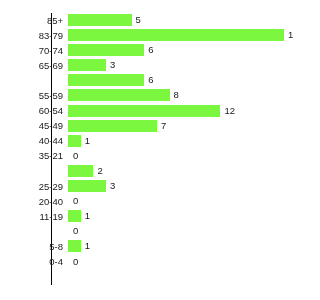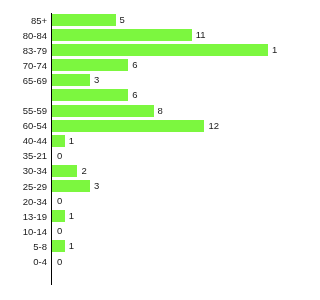--- a/index.html
+++ b/index.html
@@ -14,21 +14,21 @@
     overflow: hidden;
   }
   #chart-root {
     position: relative;
     width: 300px;
     height: 300px;
     background: #ffffff;
   }
   .plot-area {
     position: absolute;
-    left: 0;
+    left: 16px;
     top: 13px;
     width: 300px;
   }
   .axis-line {
     position: absolute;
     left: 51px;
     top: 13px;
     width: 1px;
     height: 272px;
     background: #000000;
@@ -84,27 +84,20 @@
 
   <div class="plot-area" id="plot-area">
       <div class="bar-row">
         <div class="cat-label">85+</div>
         <div class="bar-wrap">
           <div class="bar" style="width: 63.5px; background: rgb(124, 247, 63);"></div>
           <div class="val-label">5</div>
         </div>
       </div>
       <div class="bar-row">
-        <div class="cat-label">80-84</div>
-        <div class="bar-wrap">
-          <div class="bar" style="width: 139.7px; background: rgb(124, 247, 63);"></div>
-          <div class="val-label">11</div>
-        </div>
-      </div>
-      <div class="bar-row">
         <div class="cat-label">83-79</div>
         <div class="bar-wrap">
           <div class="bar" style="width: 215.9px; background: rgb(124, 247, 63);"></div>
           <div class="val-label">1</div>
         </div>
       </div>
       <div class="bar-row">
         <div class="cat-label">70-74</div>
         <div class="bar-wrap">
           <div class="bar" style="width: 76.2px; background: rgb(124, 247, 63);"></div>
@@ -132,63 +125,68 @@
         </div>
       </div>
       <div class="bar-row">
         <div class="cat-label">60-54</div>
         <div class="bar-wrap">
           <div class="bar" style="width: 152.4px; background: rgb(124, 247, 63);"></div>
           <div class="val-label">12</div>
         </div>
       </div>
       <div class="bar-row">
+        <div class="cat-label">45-49</div>
+        <div class="bar-wrap">
+          <div class="bar" style="width: 88.9px; background: rgb(124, 247, 63);"></div>
+          <div class="val-label">7</div>
+        </div>
+      </div>
+      <div class="bar-row">
         <div class="cat-label">40-44</div>
         <div class="bar-wrap">
           <div class="bar" style="width: 12.7px; background: rgb(124, 247, 63);"></div>
           <div class="val-label">1</div>
         </div>
       </div>
       <div class="bar-row">
         <div class="cat-label">35-21</div>
         <div class="bar-wrap zero">
           <div class="bar zero" style="width: 0px; background: rgb(124, 247, 63);"></div>
           <div class="val-label">0</div>
         </div>
       </div>
       <div class="bar-row">
-        <div class="cat-label">30-34</div>
         <div class="bar-wrap">
           <div class="bar" style="width: 25.4px; background: rgb(124, 247, 63);"></div>
           <div class="val-label">2</div>
         </div>
       </div>
       <div class="bar-row">
         <div class="cat-label">25-29</div>
         <div class="bar-wrap">
           <div class="bar" style="width: 38.1px; background: rgb(124, 247, 63);"></div>
           <div class="val-label">3</div>
         </div>
       </div>
       <div class="bar-row">
-        <div class="cat-label">20-34</div>
-        <div class="bar-wrap zero">
-          <div class="bar zero" style="width: 0px; background: rgb(124, 247, 63);"></div>
-          <div class="val-label">0</div>
-        </div>
-      </div>
-      <div class="bar-row">
-        <div class="cat-label">13-19</div>
+        <div class="cat-label">20-40</div>
+        <div class="bar-wrap zero">
+          <div class="bar zero" style="width: 0px; background: rgb(124, 247, 63);"></div>
+          <div class="val-label">0</div>
+        </div>
+      </div>
+      <div class="bar-row">
+        <div class="cat-label">11-19</div>
         <div class="bar-wrap">
           <div class="bar" style="width: 12.7px; background: rgb(124, 247, 63);"></div>
           <div class="val-label">1</div>
         </div>
       </div>
       <div class="bar-row">
-        <div class="cat-label">10-14</div>
         <div class="bar-wrap zero">
           <div class="bar zero" style="width: 0px; background: rgb(124, 247, 63);"></div>
           <div class="val-label">0</div>
         </div>
       </div>
       <div class="bar-row">
         <div class="cat-label">5-8</div>
         <div class="bar-wrap">
           <div class="bar" style="width: 12.7px; background: rgb(124, 247, 63);"></div>
           <div class="val-label">1</div>

